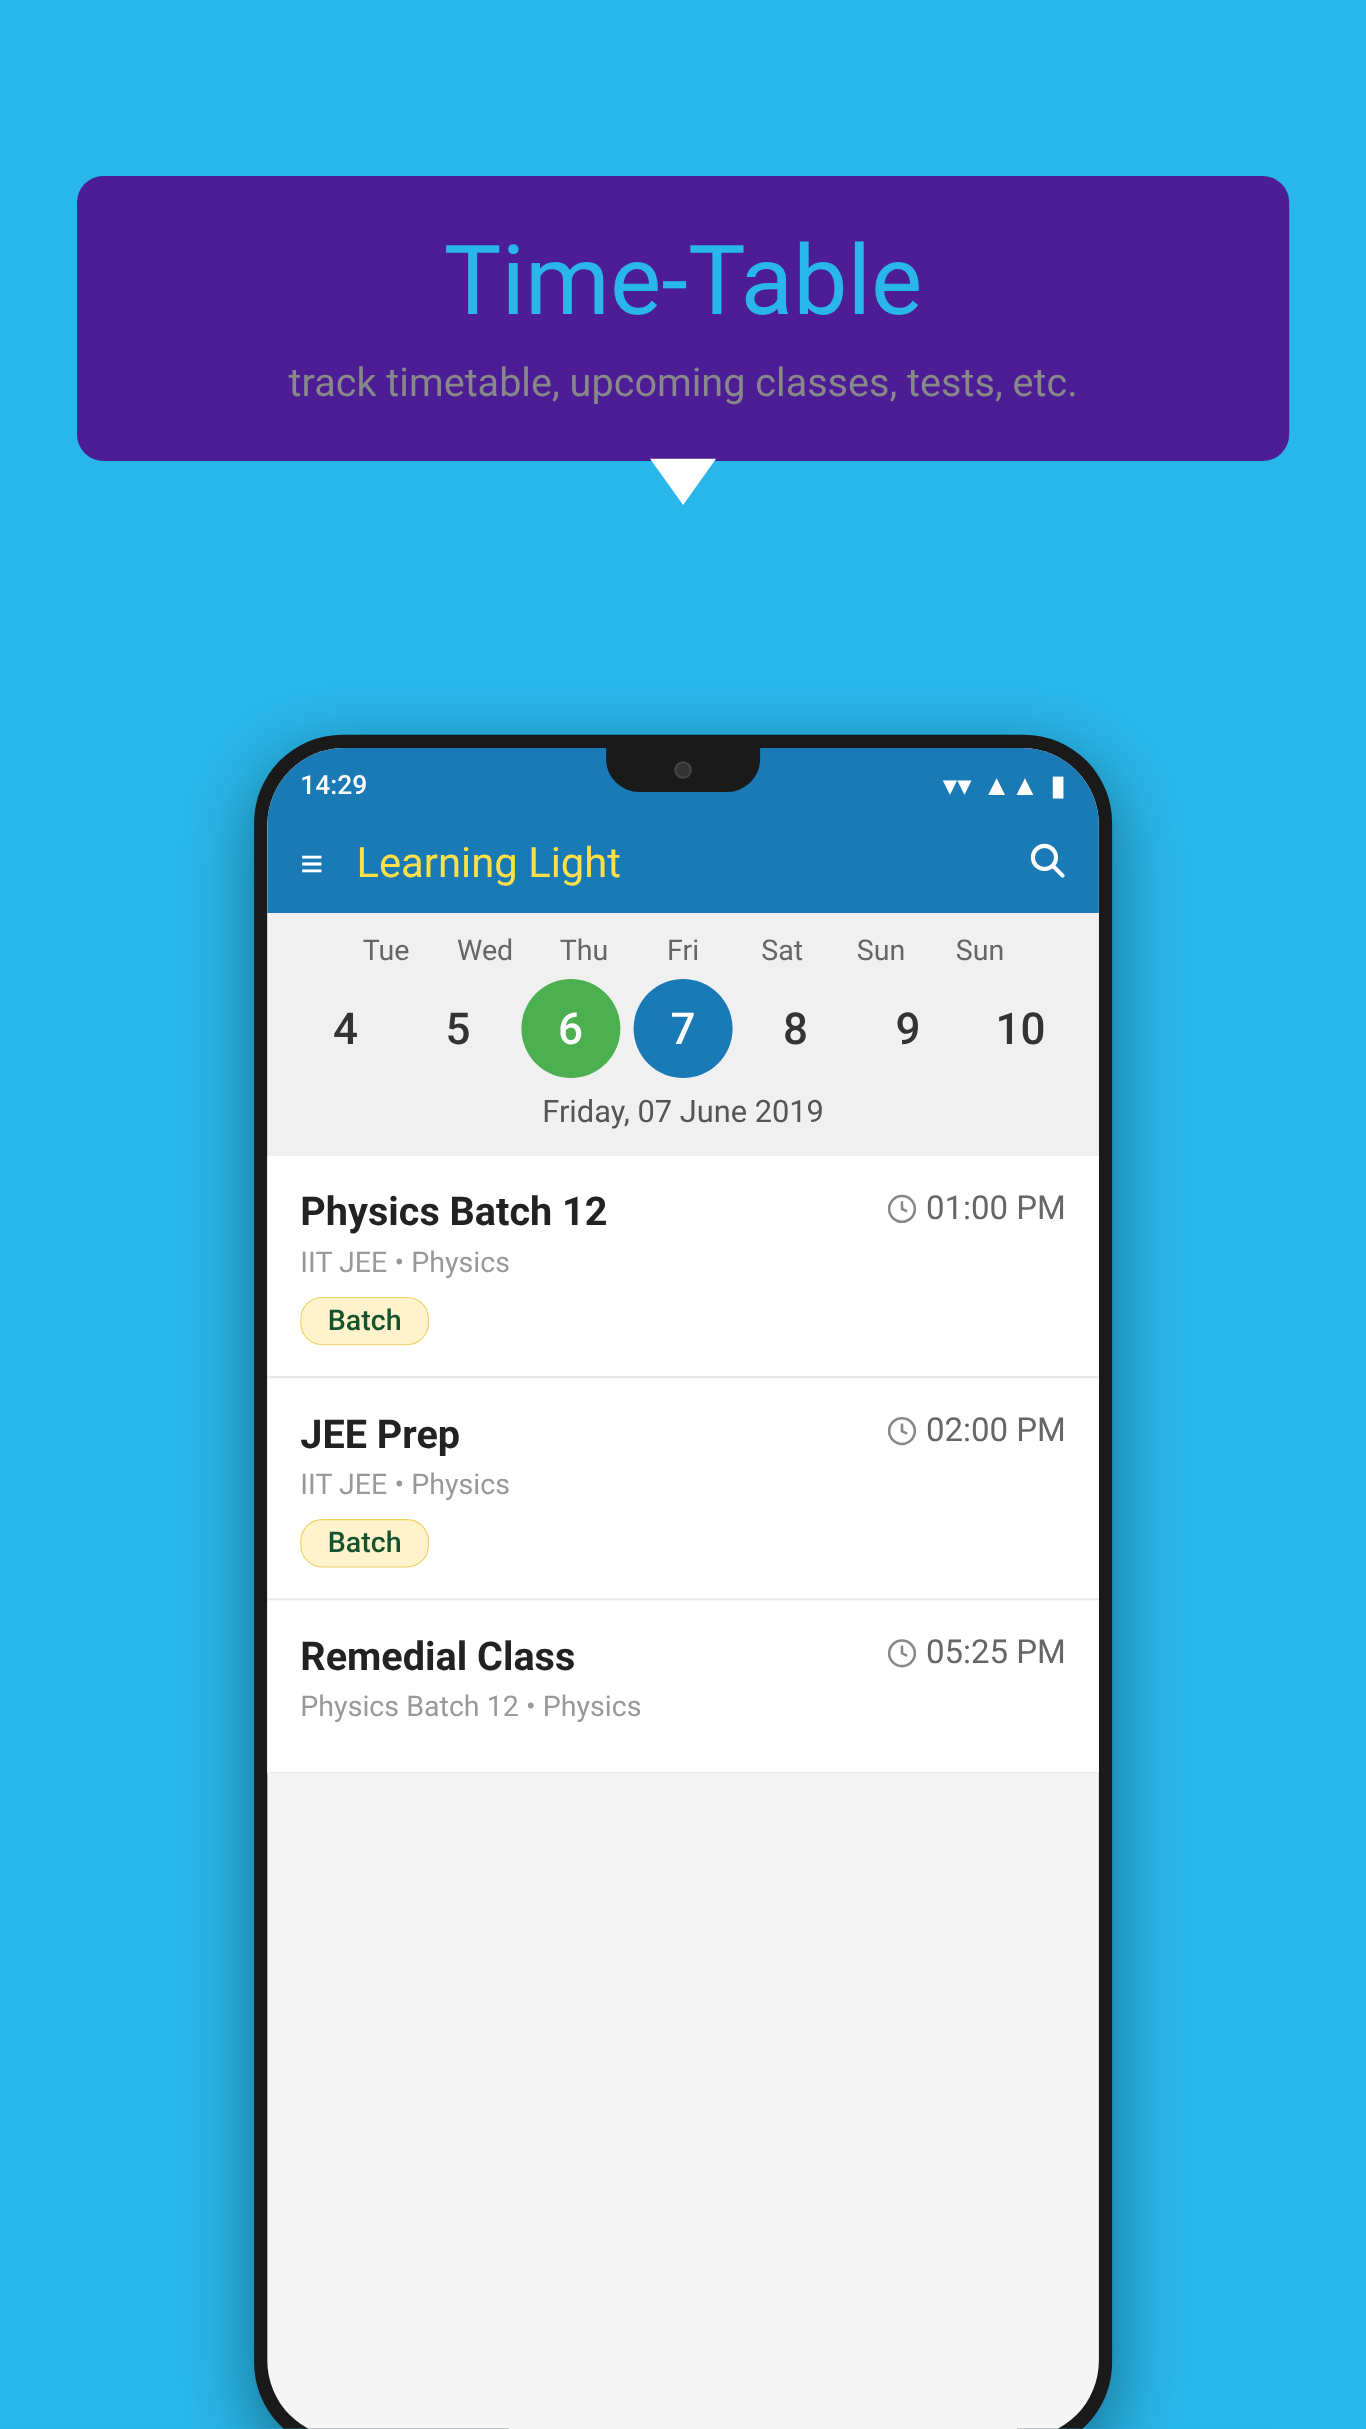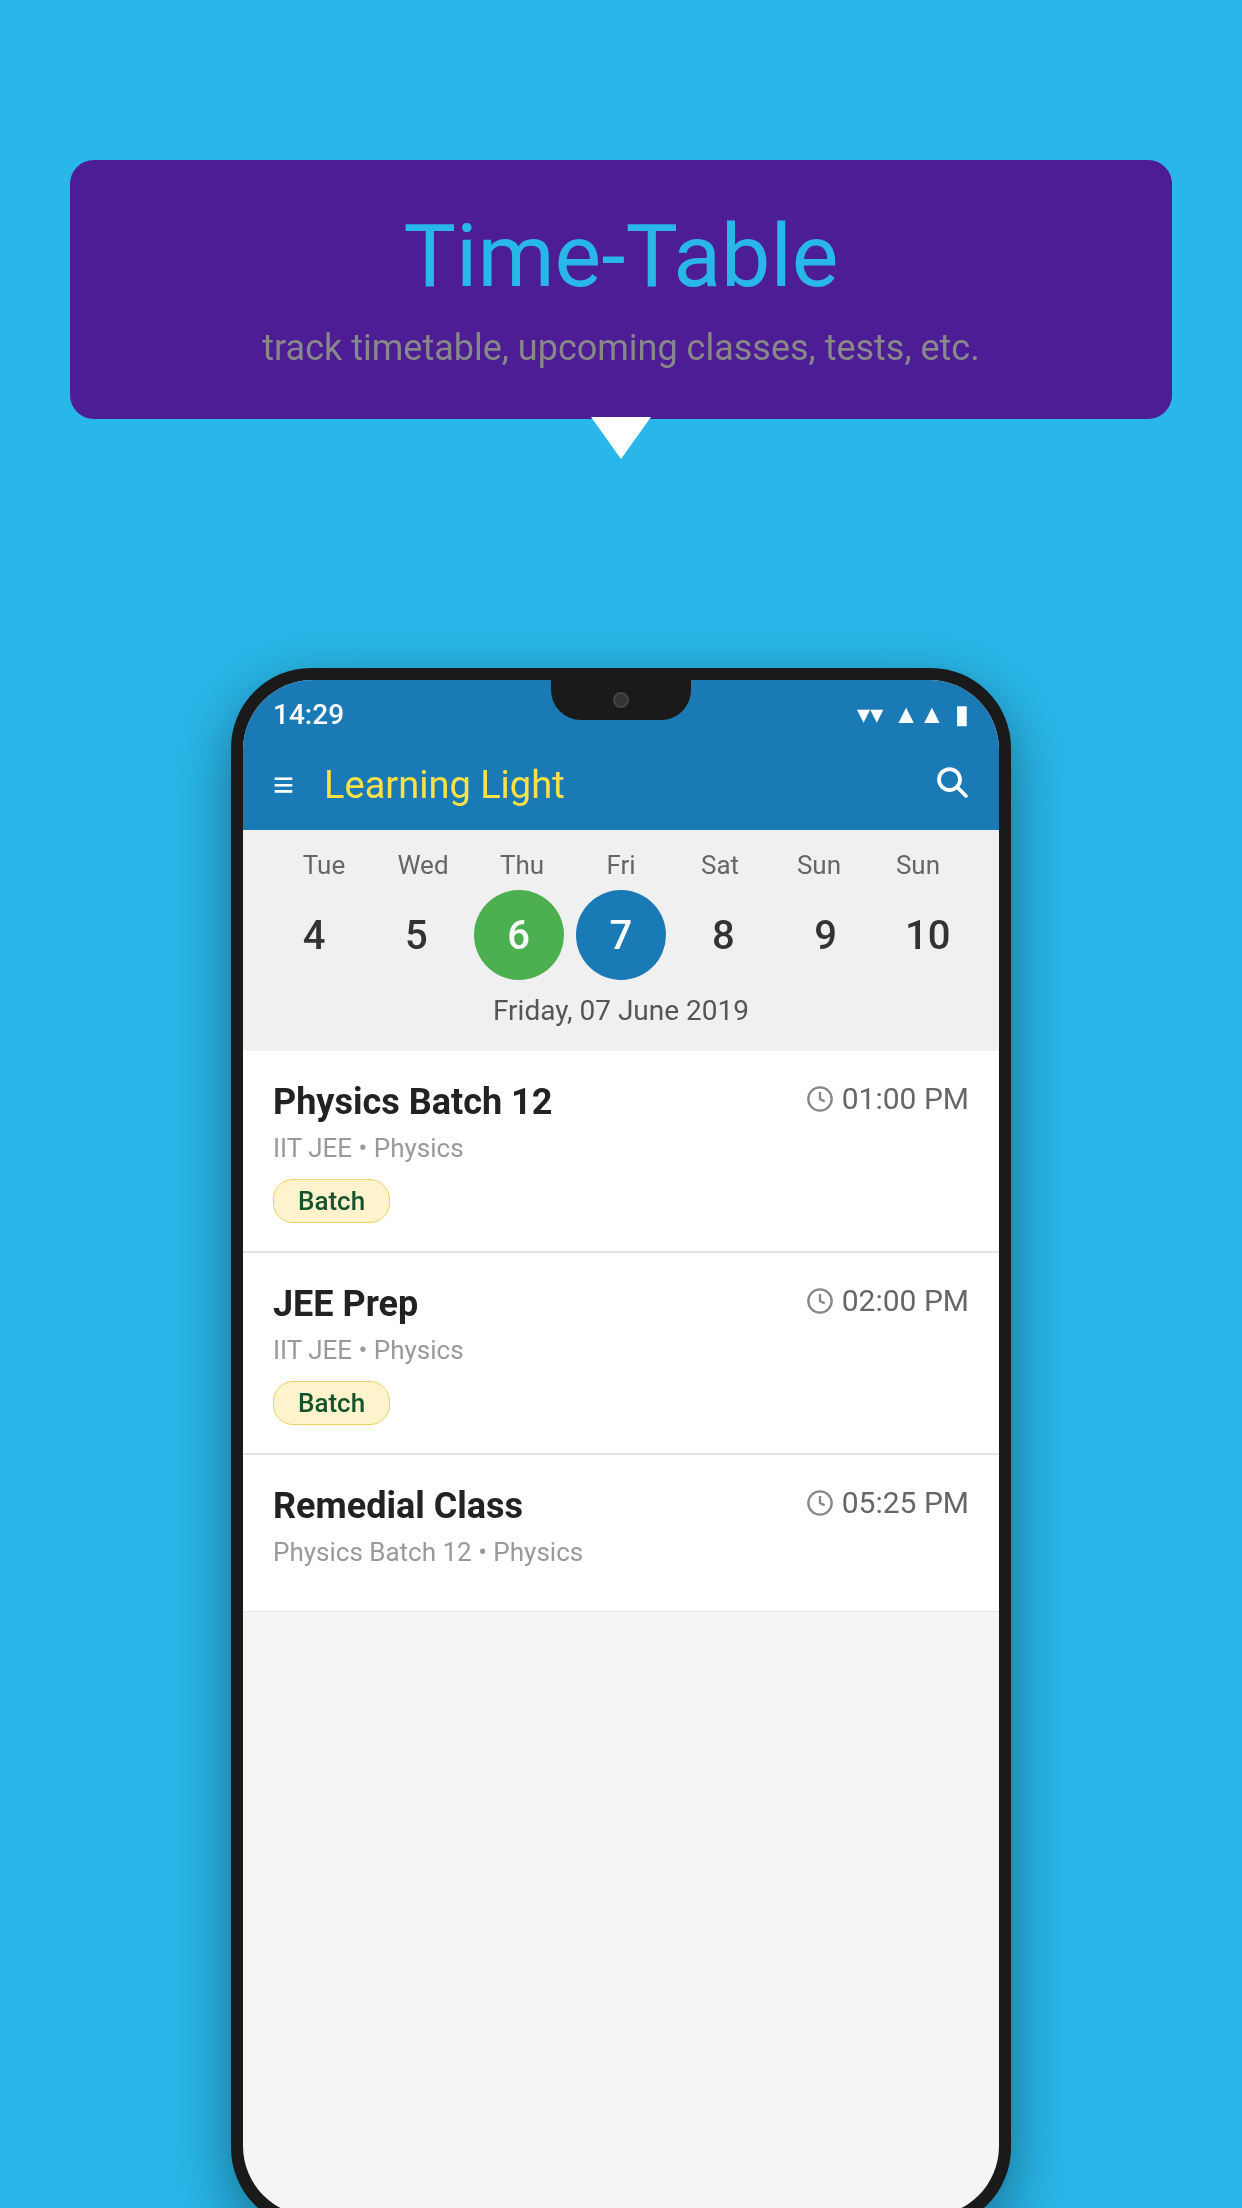--- a/index.html
+++ b/index.html
@@ -102,21 +102,21 @@
       height: 60px;
       background: #1a7ab5;
       display: flex;
       align-items: center;
       justify-content: space-between;
       padding: 0 30px;
       padding-top: 8px;
     }
     .status-time {
       color: white;
-      font-size: 28px;
+      font-size: 24px;
       font-weight: 500;
     }
     .status-icons {
       display: flex;
       align-items: center;
       gap: 10px;
     }
     .wifi-icon, .signal-icon, .battery-icon {
       color: white;
       font-size: 26px;
@@ -148,22 +148,22 @@
     }
 
     
     .calendar-strip {
       background: #f0f0f0;
       padding: 20px 0 10px;
     }
 
     .day-headers {
       display: flex;
-      justify-content: space-between;
-      padding: 0 36px;
+      justify-content: center;
+      padding: 0 20px;
       margin-bottom: 10px;
     }
     .day-header {
       width: 90px;
       text-align: center;
       font-size: 26px;
       color: #666;
       font-weight: 400;
     }
 

